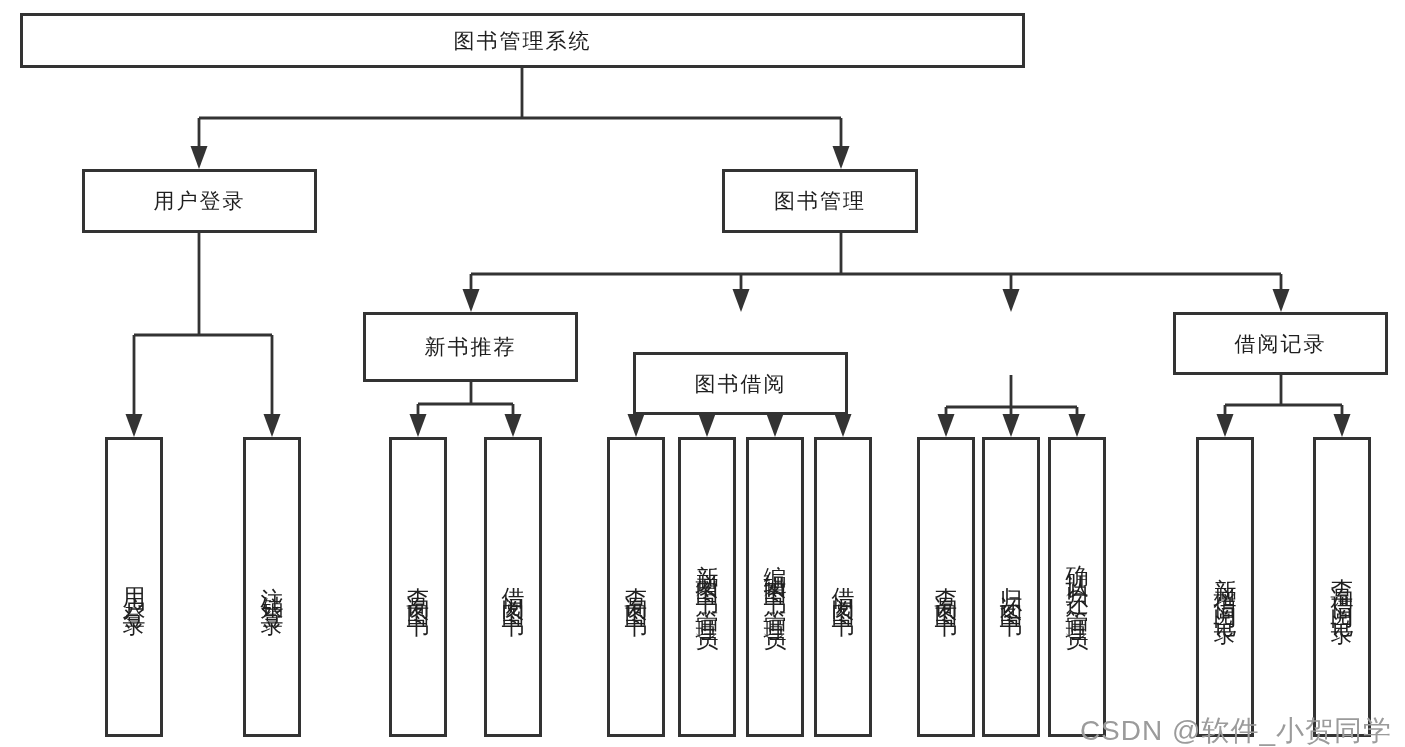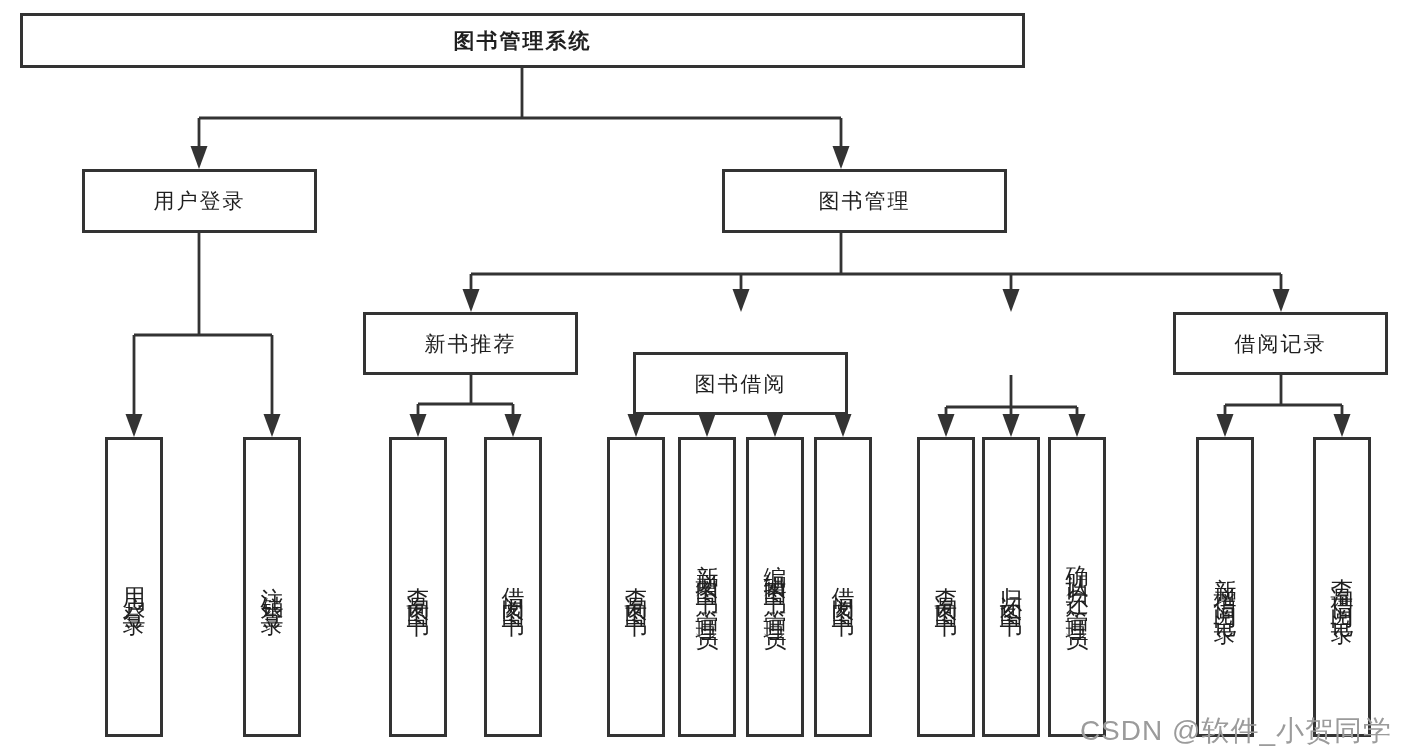--- a/index.html
+++ b/index.html
@@ -128,26 +128,26 @@
     <g>
       <path class="w" d="M1281 375 V405"></path>
       <path class="w" d="M1225 405 H1342"></path>
       <path class="w" d="M1225 405 V432"></path>
       <path class="arrow" d="M1225 437 l-8.5 -23 h17 z"></path>
       <path class="w" d="M1342 405 V432"></path>
       <path class="arrow" d="M1342 437 l-8.5 -23 h17 z"></path>
     </g>
   </svg>
 
-  <div class="hnode" style="left:20px;top:13px;width:1005px;height:55px;font-weight:bold;">图书管理系统</div>
+  <div class="hnode" style="left:20px;top:13px;width:1005px;height:55px;">图书管理系统</div>
 
   <div class="hnode" style="left:82px;top:169px;width:235px;height:64px;">用户登录</div>
-  <div class="hnode" style="left:722px;top:169px;width:285px;height:64px;">图书管理</div>
+  <div class="hnode" style="left:722px;top:169px;width:196px;height:64px;">图书管理</div>
 
-  <div class="hnode" style="left:363px;top:312px;width:215px;height:63px;">新书推荐</div>
+  <div class="hnode" style="left:363px;top:312px;width:215px;height:70px;">新书推荐</div>
   <div class="hnode" style="left:633px;top:312px;width:215px;height:63px;margin-top:40px;">图书借阅</div>
   <div class="hnode" style="left:1173px;top:312px;width:215px;height:63px;">借阅记录</div>
 
   <div class="vnode" style="left:105px;top:437px;width:58px;height:300px;">
     <span class="vtext">用户登录</span>
   </div>
   <div class="vnode" style="left:243px;top:437px;width:58px;height:300px;">
     <span class="vtext">注销登录</span>
   </div>
 

